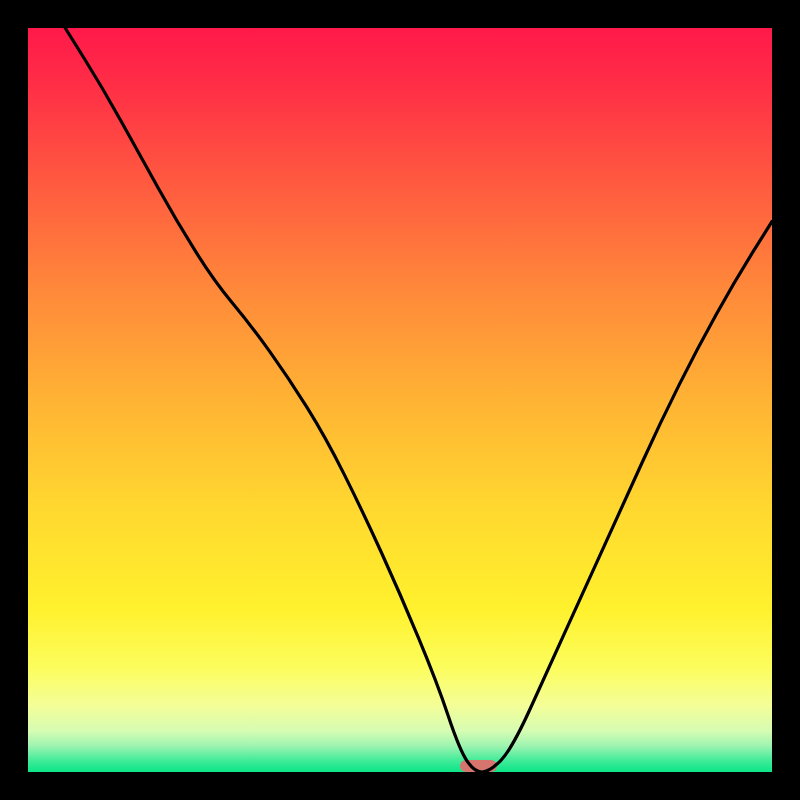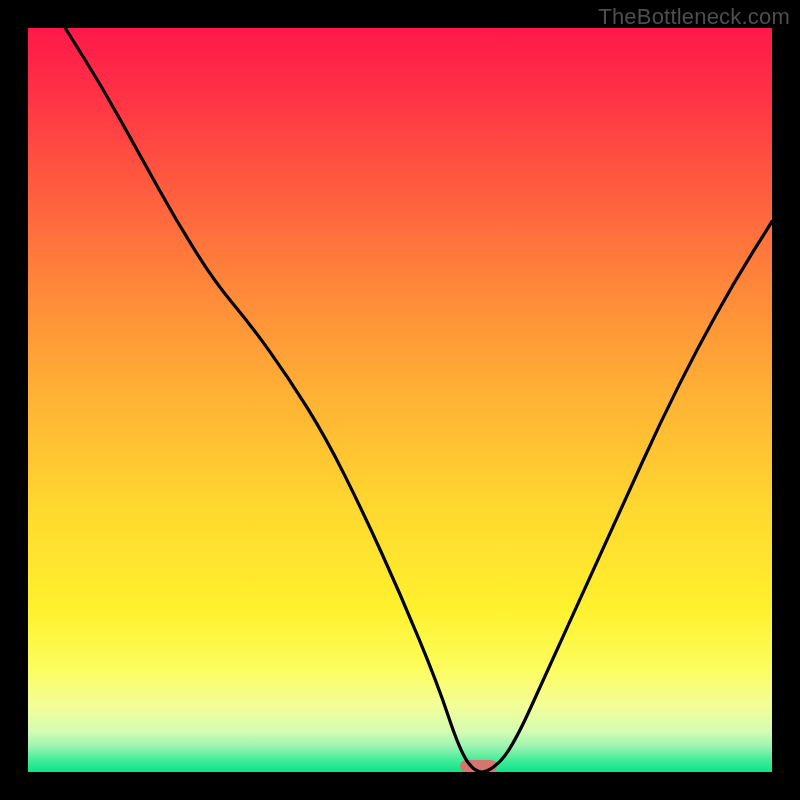--- a/index.html
+++ b/index.html
@@ -44,21 +44,20 @@
     color: #4e4e4e;
     font-size: 22px;
     font-weight: 400;
     letter-spacing: 0.2px;
   }
 </style>
 </head>
 <body>
 
 <div class="frame">
-  <div class="watermark">TheBottleneck.com</div>
   <div class="plot-area">
     <svg class="gradient-bg" viewBox="0 0 744 744" preserveAspectRatio="none">
       <defs>
         <linearGradient id="bg-grad" x1="0" y1="0" x2="0" y2="1">
             <stop offset="0%" stop-color="#ff194a"></stop>
             <stop offset="8%" stop-color="#ff2f46"></stop>
             <stop offset="20%" stop-color="#ff5740"></stop>
             <stop offset="35%" stop-color="#ff883a"></stop>
             <stop offset="50%" stop-color="#ffb334"></stop>
             <stop offset="65%" stop-color="#ffd92f"></stop>

